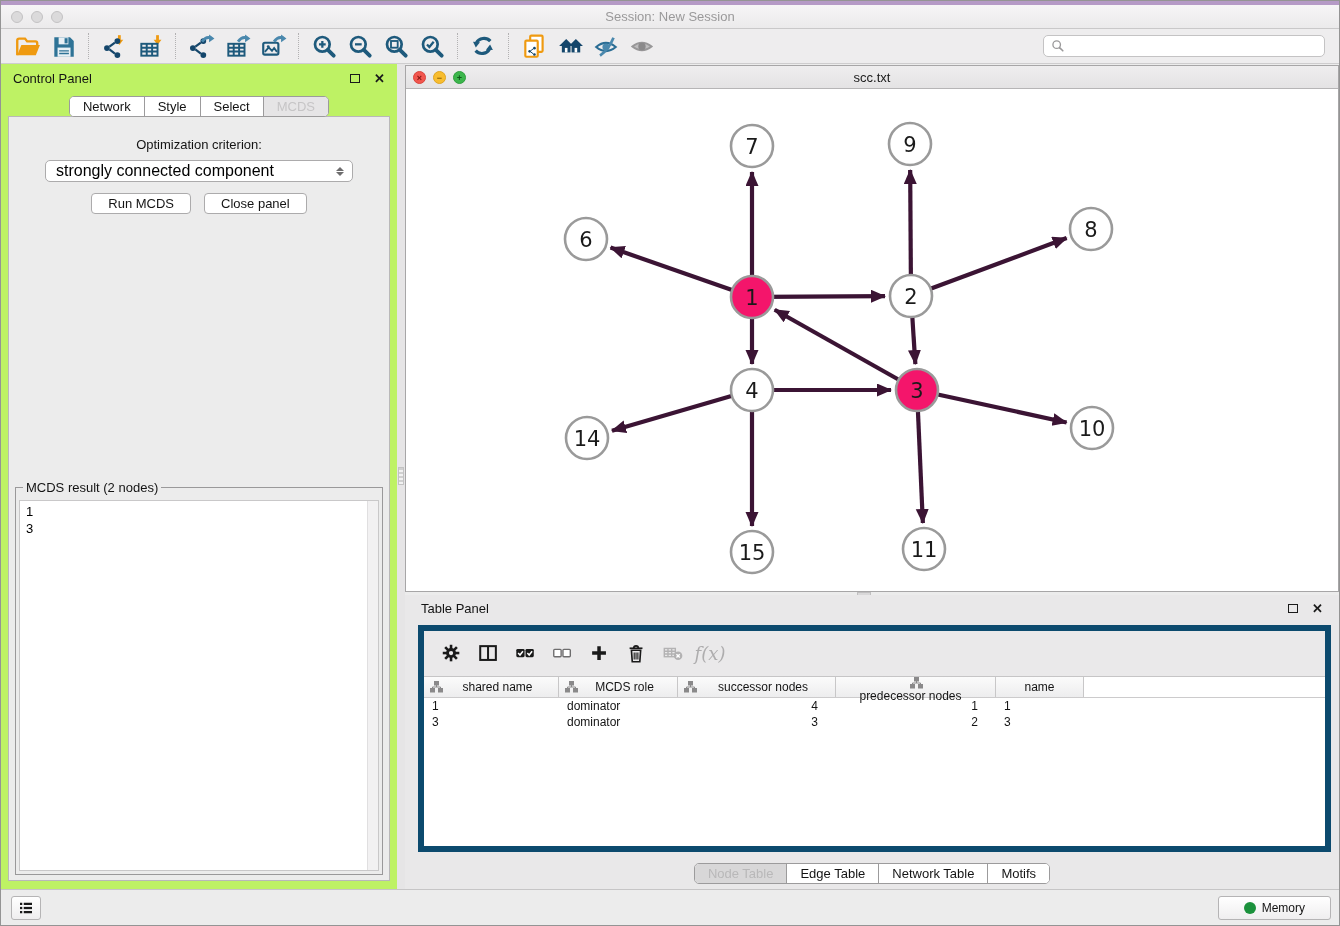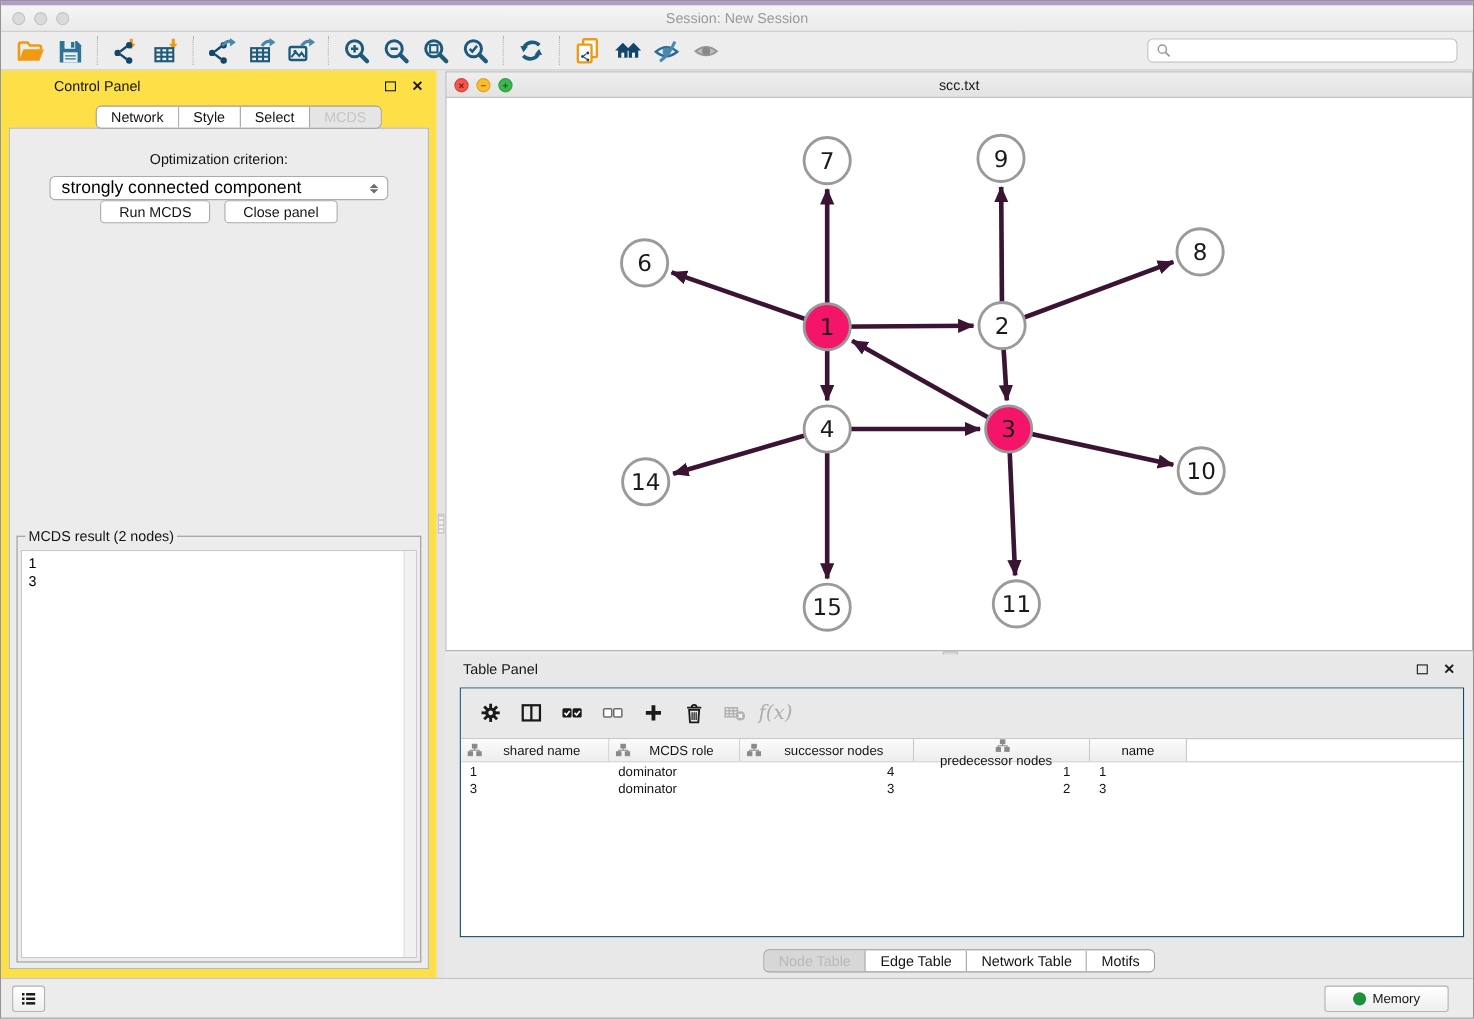--- a/index.html
+++ b/index.html
@@ -24,21 +24,21 @@
   .tb-btn { width:36px; height:30px; display:flex; align-items:center; justify-content:center; }
   .tb-btn svg { width:27px; height:27px; }
   .tb-btn.disabled { opacity:.9; }
   .search-wrap { position:absolute; right:14px; top:6px; width:282px; height:22px; background:#fff;
                  border:1px solid #c4c3c4; border-radius:5px; display:flex; align-items:center; }
   .search-wrap svg { width:14px; height:14px; margin:0 5px 0 7px; }
   .search-input { border:none; outline:none; flex:1; height:18px; font-size:13px; background:transparent; }
 
   
   .main { position:absolute; left:0; top:63px; right:0; bottom:36px; }
-  .control-panel { position:absolute; left:0; top:0; width:396px; bottom:0; background:#fde047;padding-left:36px; }
+  .control-panel { position:absolute; left:0; top:0; width:396px; bottom:0; background:#bef264; }
   .v-splitter { position:absolute; left:396px; top:0; width:8px; bottom:0; background:#e6e5e6; }
   .v-handle { position:absolute; left:1px; top:403px; width:6px; height:18px;
               background:repeating-linear-gradient(#d0d0d0 0 2px,#f2f2f2 2px 4px); border:1px solid #c2c2c2; }
   .right-col { position:absolute; left:404px; top:0; right:0; bottom:0; }
 
   
   .panel-head { height:28px; display:flex; align-items:center; padding:0 12px; }
   .panel-head .ptitle { font-size:13px; color:#141414; flex:1; }
   .icon-float { width:10px; height:9px; border:1.5px solid #1a1a1a; margin-right:14px; }
   .icon-close { font-size:13px; font-weight:bold; color:#1a1a1a; line-height:1; }
@@ -52,21 +52,21 @@
   .cp-pane { position:absolute; left:7px; right:7px; top:52px; bottom:8px;
              background:#ececec; border:1px solid #b9b8b9; }
   .opt-label { text-align:center; margin-top:20px; font-size:13px; color:#141414; }
   .dropdown { margin:8px auto 0 auto; width:308px; height:22px; background:#fff; border:1px solid #acabac;
               border-radius:5px; display:flex; align-items:center; font-size:16px; padding-left:10px; }
   .dropdown .dval { flex:1; }
   .dd-arrows { width:18px; display:flex; flex-direction:column; align-items:center; gap:1px; margin-right:3px; }
   .dd-arrows i { width:0; height:0; border-left:4px solid transparent; border-right:4px solid transparent; }
   .dd-arrows .up { border-bottom:4px solid #6e6d6e; }
   .dd-arrows .dn { border-top:4px solid #6e6d6e; }
-  .btn-row { display:flex; justify-content:center; gap:13px; }
+  .btn-row { display:flex; justify-content:center; gap:13px; margin-top:11px; }
   .btn { height:21px; padding:0 16px; background:#fff; border:1px solid #acabac; border-radius:4px;
          font-size:13px; color:#141414; display:flex; align-items:center; }
 
   .result-box { position:absolute; left:6px; right:6px; top:370px; bottom:5px;
                 border:1px solid #9a999a; background:#ececec; padding:2px; }
   .result-legend { font-size:13px; color:#141414; padding:0 3px; }
   .result-inner { position:absolute; left:3px; right:3px; top:12px; bottom:3px; background:#fff;
                   border:1px solid #c9c8c9; font-size:13px; line-height:17px; padding:2px 0 0 6px; }
   .result-scroll { position:absolute; right:0; top:0; bottom:0; width:11px; background:#f2f1f2; border-left:1px solid #e0dfe0; }
 
@@ -80,21 +80,21 @@
   .tl.yel   { left:27px; background:#f8bd2f; border:1px solid #dfa521; color:#8a6205; }
   .tl.grn   { left:47px; background:#3cb64c; border:1px solid #2f9e3e; color:#0f5a1a; }
   .net-canvas { position:absolute; left:0; right:0; top:23px; bottom:0; background:#fff; }
   .h-splitter { position:absolute; left:0; right:0; top:528px; height:3px; }
   .h-handle { position:absolute; left:452px; top:0; width:14px; height:5px; background:#d9d8d9; border:1px solid #c0bfc0; }
 
   
   .table-panel { position:absolute; left:0; right:0; top:531px; bottom:0; background:#e9e8e9; }
   .tp-head { height:26px; display:flex; align-items:center; padding:0 16px 0 16px; }
   .tp-head .ptitle { font-size:13px; color:#141414; flex:1; }
-  .tp-box { position:absolute; left:13px; right:8px; top:30px; height:227px; background:#fff; border:1px solid #0c4a6e; }
+  .tp-box { position:absolute; left:13px; right:8px; top:30px; height:227px; background:#fff; border:6px solid #0c4a6e; }
   .tp-toolbar { height:46px; background:#eae9ea; border-bottom:1px solid #c6c5c6; display:flex; align-items:center; padding-left:12px; gap:7px; }
   .tp-btn { width:30px; height:30px; display:flex; align-items:center; justify-content:center; }
   .tp-btn svg { width:23px; height:23px; }
   .fx { font-family:"DejaVu Serif", serif; font-style:italic; font-size:18px; color:#aeadae; }
   .thead { display:flex; height:21px; border-bottom:1px solid #cccbcc; }
   .th { background:linear-gradient(#fbfbfb,#ededee); border-right:1px solid #c8c7c8; display:flex; align-items:center; font-size:12px; color:#141414; }
   .th svg { width:13px; height:12px; margin:0 4px 0 6px; flex:none; }
   .th .thlabel { flex:1; text-align:center; padding-right:10px; }
   .th.no-icon .thlabel { padding:0; }
   .trow { display:flex; height:16px; font-size:12px; color:#141414; }
@@ -102,21 +102,21 @@
   .td.left { padding-left:8px; text-align:left; }
   .td.right { padding-right:18px; text-align:right; }
   .tp-tabs-row { position:absolute; left:0; right:0; top:268px; display:flex; justify-content:center; }
 
   
   .statusbar { position:absolute; left:0; bottom:0; width:100%; height:36px; background:#ececec; border-top:1px solid #c6c5c6; }
   .sb-btn { position:absolute; top:6px; height:24px; background:linear-gradient(#ffffff,#efeeef);
             border:1px solid #b5b4b5; border-radius:3px; display:flex; align-items:center; justify-content:center; }
   .sb-list { left:10px; width:30px; }
   .sb-list svg { width:18px; height:18px; }
-  .sb-memory { right:22px; padding:0 25px; gap:6px; font-size:12px; color:#141414; }
+  .sb-memory { right:8px; padding:0 25px; gap:6px; font-size:12px; color:#141414; }
   .mem-dot { width:12px; height:12px; border-radius:50%; }
 </style>
 </head>
 <body>
 
 <div class="accent-strip"></div>
 <div class="titlebar">
   <div class="lights">
     <span class="light"></span>
     <span class="light"></span>

